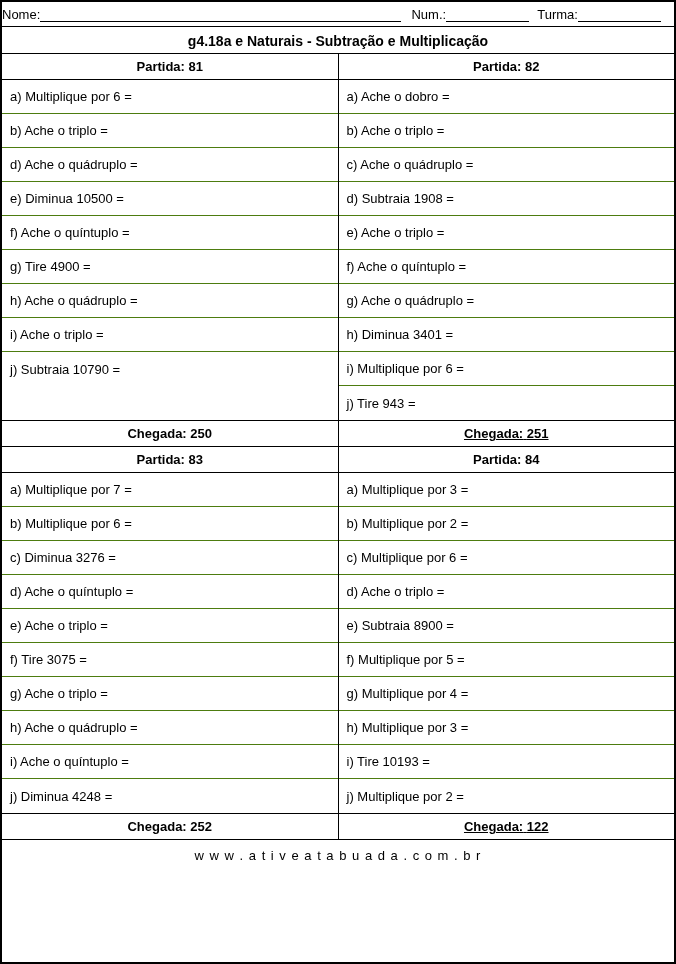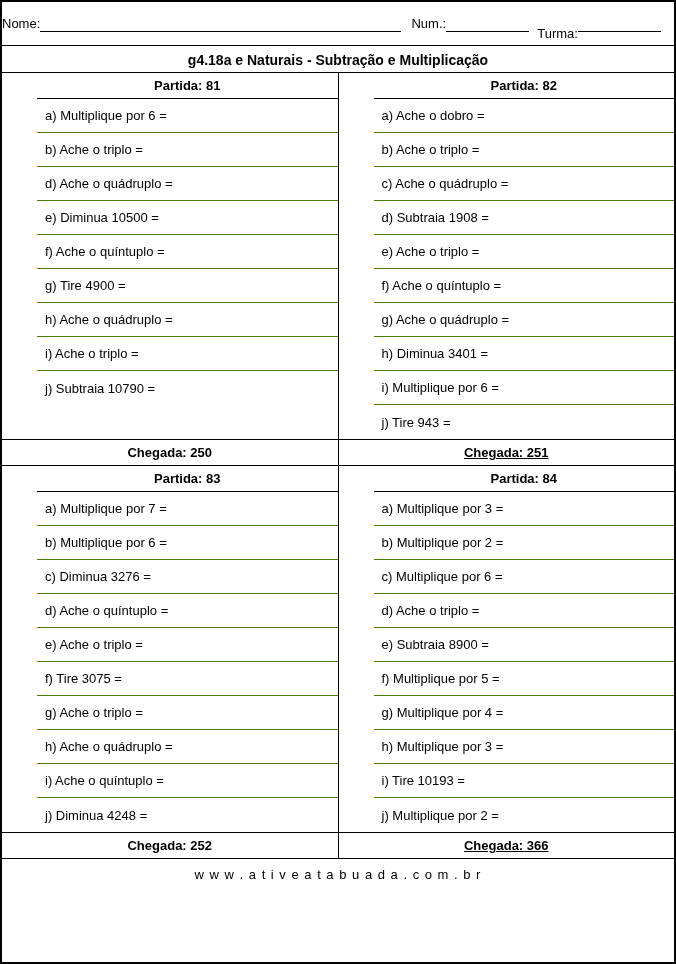--- a/index.html
+++ b/index.html
@@ -35,21 +35,20 @@
       border-bottom: 1px solid #000;
       font-size: 14px;
     }
     .partidas-row {
       display: flex;
       border-bottom: 1px solid #000;
     }
     .partida-col {
       flex: 1;
       border-right: 1px solid #000;
-      padding-left: 35px;
     }
     .partida-col:last-child {
       border-right: none;
     }
     .partida-header {
       text-align: center;
       font-weight: bold;
       padding: 5px 0;
       border-bottom: 1px solid #000;
     }
@@ -86,21 +85,21 @@
     }
   </style>
 </head>
 <body>
 
 <div class="header-row">
   <span>Nome:</span>
   <span class="underline">&nbsp;&nbsp;&nbsp;&nbsp;&nbsp;&nbsp;&nbsp;&nbsp;&nbsp;&nbsp;&nbsp;&nbsp;&nbsp;&nbsp;&nbsp;&nbsp;&nbsp;&nbsp;&nbsp;&nbsp;&nbsp;&nbsp;&nbsp;&nbsp;&nbsp;&nbsp;&nbsp;&nbsp;&nbsp;&nbsp;&nbsp;&nbsp;&nbsp;&nbsp;&nbsp;&nbsp;&nbsp;&nbsp;&nbsp;&nbsp;&nbsp;&nbsp;&nbsp;&nbsp;&nbsp;&nbsp;&nbsp;&nbsp;&nbsp;&nbsp;&nbsp;&nbsp;&nbsp;&nbsp;&nbsp;&nbsp;&nbsp;&nbsp;&nbsp;&nbsp;&nbsp;&nbsp;&nbsp;&nbsp;&nbsp;&nbsp;&nbsp;&nbsp;&nbsp;&nbsp;&nbsp;&nbsp;&nbsp;&nbsp;&nbsp;&nbsp;&nbsp;&nbsp;&nbsp;&nbsp;&nbsp;&nbsp;&nbsp;&nbsp;&nbsp;&nbsp;&nbsp;&nbsp;&nbsp;&nbsp;&nbsp;&nbsp;&nbsp;&nbsp;&nbsp;&nbsp;&nbsp;&nbsp;&nbsp;&nbsp;</span>
   <span style="margin-left:10px;">Num.:</span>
   <span class="underline-short">&nbsp;&nbsp;&nbsp;&nbsp;&nbsp;&nbsp;&nbsp;&nbsp;&nbsp;&nbsp;&nbsp;&nbsp;&nbsp;&nbsp;&nbsp;&nbsp;&nbsp;&nbsp;&nbsp;&nbsp;&nbsp;&nbsp;&nbsp;</span>
-  <span style="margin-left:8px;margin-top:20px;">Turma:</span>
+  <span style="margin-left:8px;">Turma:</span>
   <span class="underline-short">&nbsp;&nbsp;&nbsp;&nbsp;&nbsp;&nbsp;&nbsp;&nbsp;&nbsp;&nbsp;&nbsp;&nbsp;&nbsp;&nbsp;&nbsp;&nbsp;&nbsp;&nbsp;&nbsp;&nbsp;&nbsp;&nbsp;&nbsp;</span>
 </div>
 
 <div class="title-row">
   <span>g4.18a e Naturais - Subtração e Multiplicação</span>
 </div>
 
 <div class="partidas-row">
 
   <div class="partida-col">
@@ -259,19 +258,19 @@
   </div>
 </div>
 
 <div class="chegada-row">
   <div class="chegada-col">
     <span>Chegada:</span>
     <span>252</span>
   </div>
   <div class="chegada-col">
     <span>Chegada:</span>
-    <span>366</span>
+    <span>122</span>
   </div>
 </div>
 
 <div class="website-row">
   <span>w w w . a t i v e a t a b u a d a . c o m . b r</span>
 </div>
 
 </body></html>

